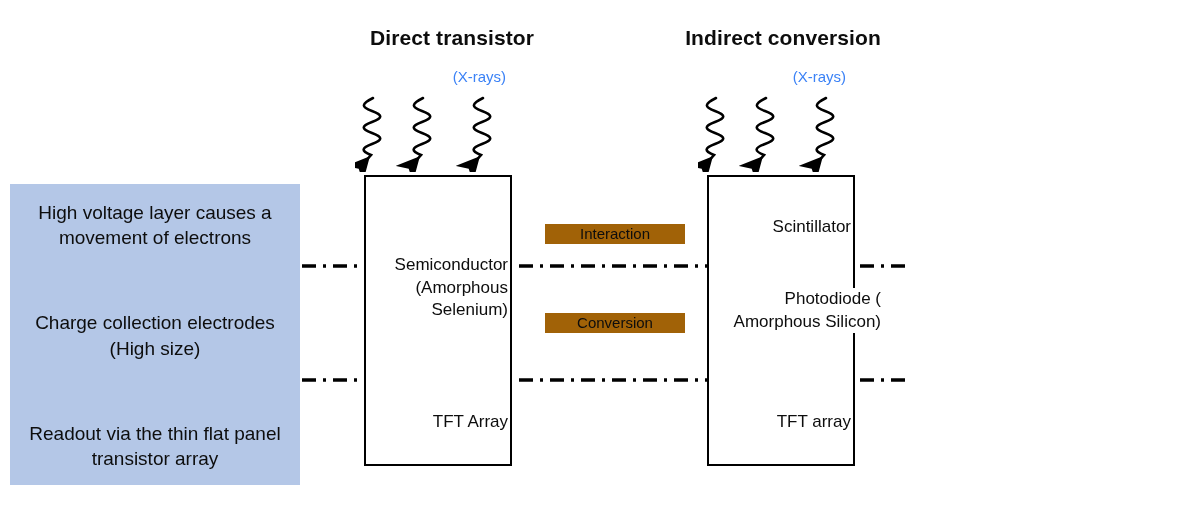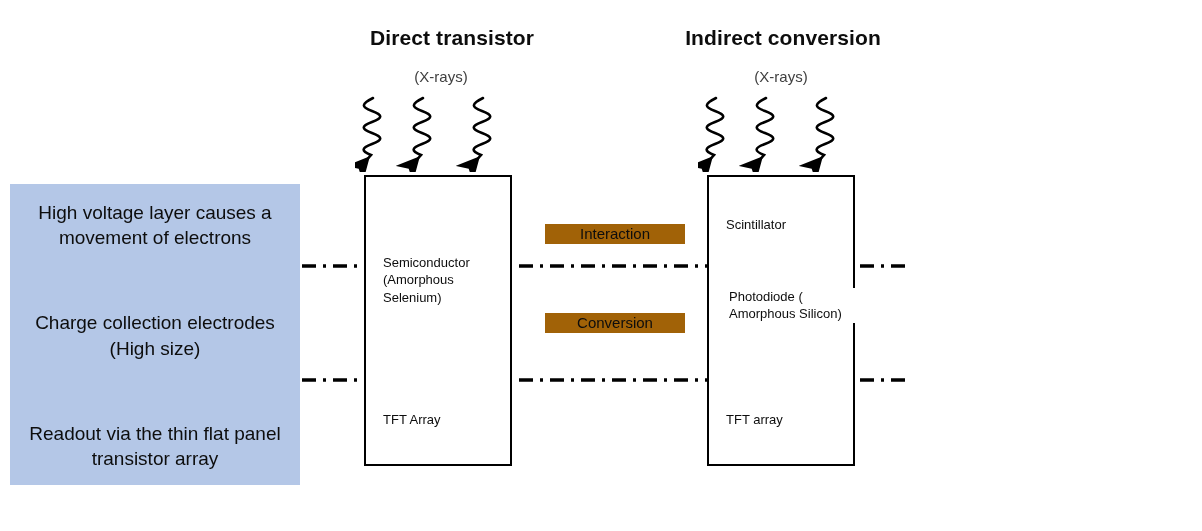--- a/index.html
+++ b/index.html
@@ -26,22 +26,22 @@
     font-weight: bold;
     color: #0d0d0d;
     text-align: center;
     letter-spacing: 0.1px;
     white-space: nowrap;
   }
 
   
   .xray-caption {
     font-size: 15px;
-    color: #404040;
-    text-align: center;
+    color: #3b82f6;
+    text-align: right;
     white-space: nowrap;
   }
 
   
   .side-panel {
     background: #b4c7e7;
     box-sizing: border-box;
     display: flex;
     flex-direction: column;
     justify-content: space-between;
@@ -61,26 +61,26 @@
   .stack-box {
     box-sizing: border-box;
     border: 2.5px solid #000000;
     background: #ffffff;
     position: absolute;
   }
   .layer-label {
     position: absolute;
     left: 0;
     right: 0;
-    text-align: left;
-    font-size: 13px;
+    text-align: right;
+    font-size: 17px;
     line-height: 1.33;
     color: #0d0d0d;
     background: #ffffff;
-    padding: 0 17px;
+    padding: 0 2px;
     box-sizing: border-box;
   }
 
   
   .process-label {
     position: absolute;
     text-align: center;
     font-size: 15px;
     line-height: 1.35;
     color: #0d0d0d;

